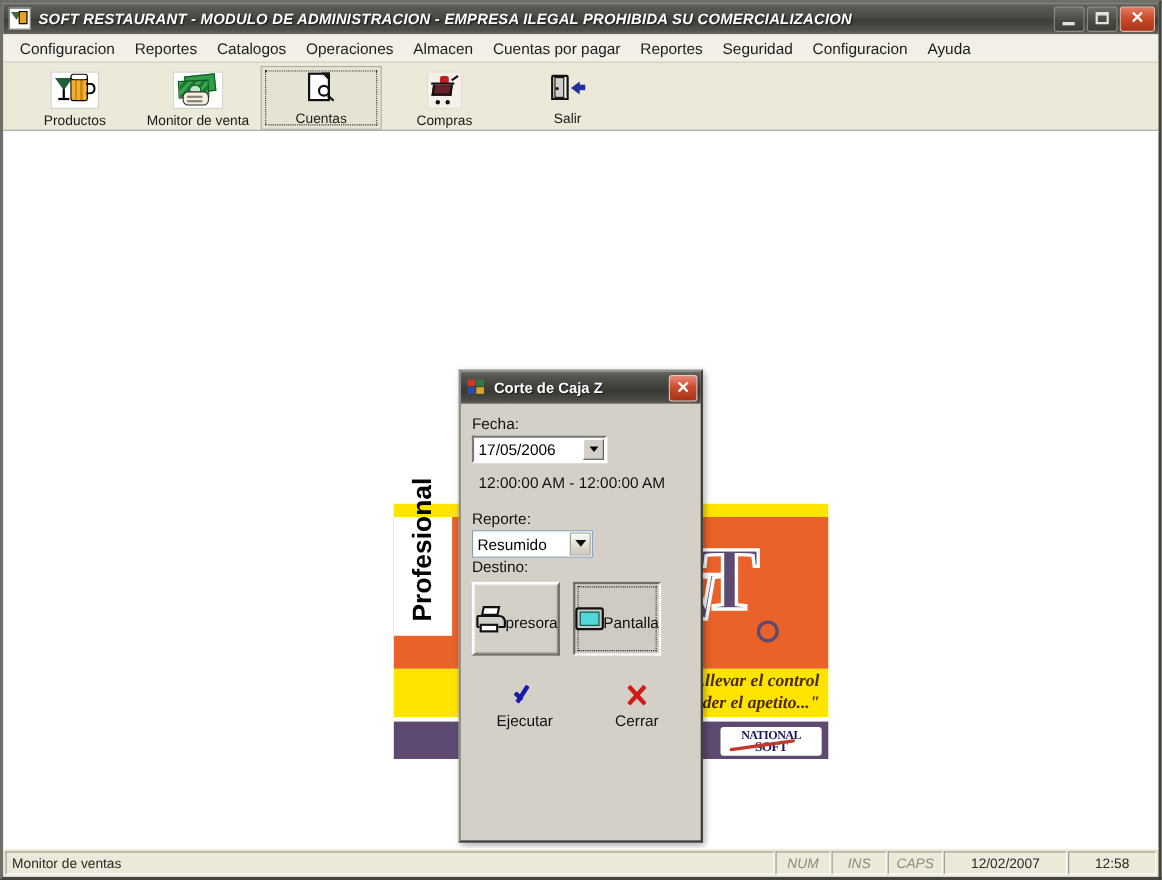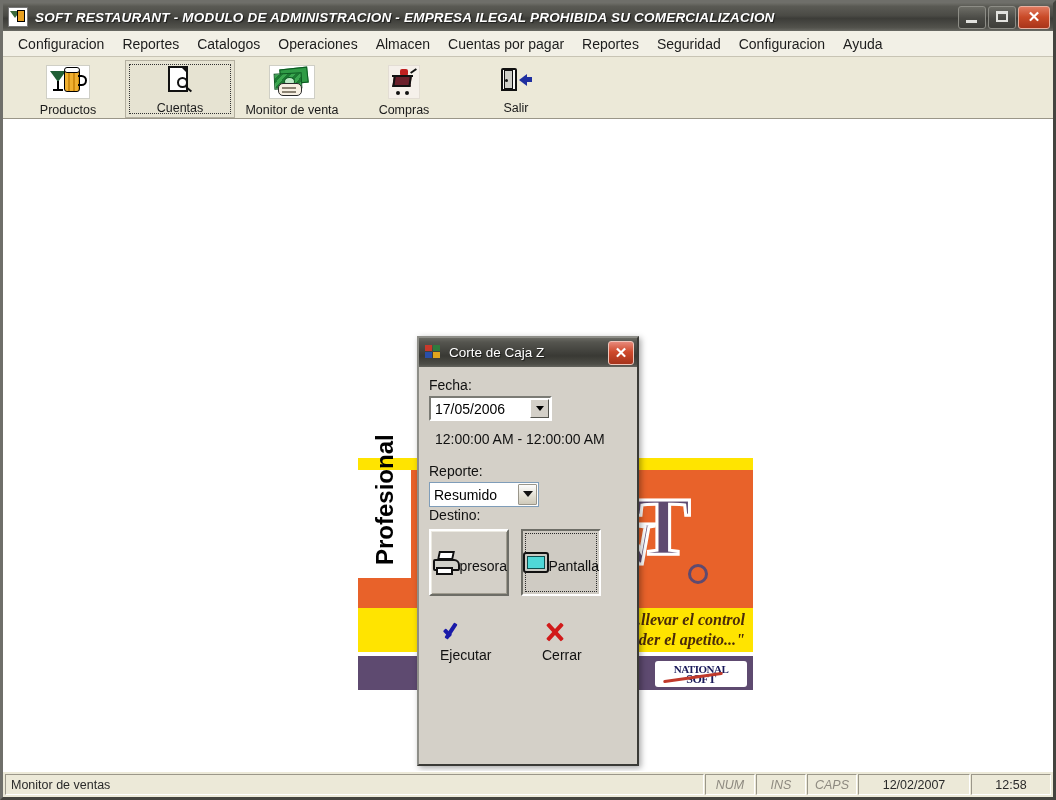--- a/index.html
+++ b/index.html
@@ -377,21 +377,21 @@
     width:17px;height:15px;position:relative;margin-right:7px;flex:0 0 17px;
   }
   #dlg-title .flag-icon i {
     position:absolute; width:7px; height:6px; display:block;
   }
   #dlg-title .flag-icon .q1{left:0;top:0;background:#c8392b;}
   #dlg-title .flag-icon .q2{left:8px;top:0;background:#2f7a3e;}
   #dlg-title .flag-icon .q3{left:0;top:7px;background:#2a4fa8;}
   #dlg-title .flag-icon .q4{left:8px;top:7px;background:#e0a51e;}
   #dlg-title-text {
-    color:#fff; font-size:13.5px; font-weight:normal;
+    color:#fff; font-size:13.5px; font-weight:bold;
     text-shadow:1px 1px 1px rgba(0,0,0,.6);
   }
   #dlg-close {
     position:absolute; right:3px; top:3px;
     width:24px; height:22px;
     background: linear-gradient(180deg,#e8897a,#cf4a2c 45%,#a5331b);
     border:1px solid #f0c6bb; border-radius:3px;
     color:#fff; font-size:15px; font-weight:bold;
     line-height:21px; text-align:center; cursor:default;
   }
@@ -518,21 +518,21 @@
     position:absolute; left:4px;top:4px;width:18px;height:13px;
     background:#4fd8d8; border:1px solid #0d4f4f; box-sizing:border-box;
   }
 
   #action-row {
     display:flex; justify-content:center; gap:26px;
     margin-top:22px;
   }
   .action-btn {
     width:74px;
-    display:flex; flex-direction:column; 
+    display:flex; flex-direction:column; align-items:center;
     cursor:default; background:transparent; border:1px solid transparent;
   }
   .action-btn .act-label { font-size:14px; color:#111; margin-top:2px;}
   .ic-check { width:26px;height:26px;position:relative;}
   .ic-check::before{
     content:''; position:absolute; left:3px; top:12px;
     width:9px; height:4px; background:#1a1aa8; transform:rotate(45deg);
     border-radius:1px;
   }
   .ic-check::after{
@@ -614,38 +614,38 @@
         <span class="tool-icon ic-productos">
           <span class="glass"></span>
           <span class="glass-stem"></span>
           <span class="glass-base"></span>
           <span class="mug"></span>
           <span class="mug-foam"></span>
           <span class="mug-handle"></span>
         </span>
         <span class="tool-label">Productos</span>
       </div>
+      <div class="tool-btn">
+        <span class="tool-icon ic-monitor">
+          <span class="bill b1"></span>
+          <span class="bill b2"></span>
+          <span class="bill-oval"></span>
+          <span class="hand"></span>
+        </span>
+        <span class="tool-label">Monitor de venta</span>
+      </div>
       <div class="tool-btn focused">
         <span class="focus-ring"></span>
         <span class="tool-icon ic-cuentas">
           <span class="doc"></span>
           <span class="fold"></span>
           <span class="lens"></span>
           <span class="handle"></span>
         </span>
         <span class="tool-label">Cuentas</span>
-      </div>
-      <div class="tool-btn">
-        <span class="tool-icon ic-monitor">
-          <span class="bill b1"></span>
-          <span class="bill b2"></span>
-          <span class="bill-oval"></span>
-          <span class="hand"></span>
-        </span>
-        <span class="tool-label">Monitor de venta</span>
       </div>
       <div class="tool-btn">
         <span class="tool-icon ic-compras">
           <span class="red"></span>
           <span class="top-bar"></span>
           <span class="basket"></span>
           <span class="handle2"></span>
           <span class="w1"></span>
           <span class="w2"></span>
         </span>

